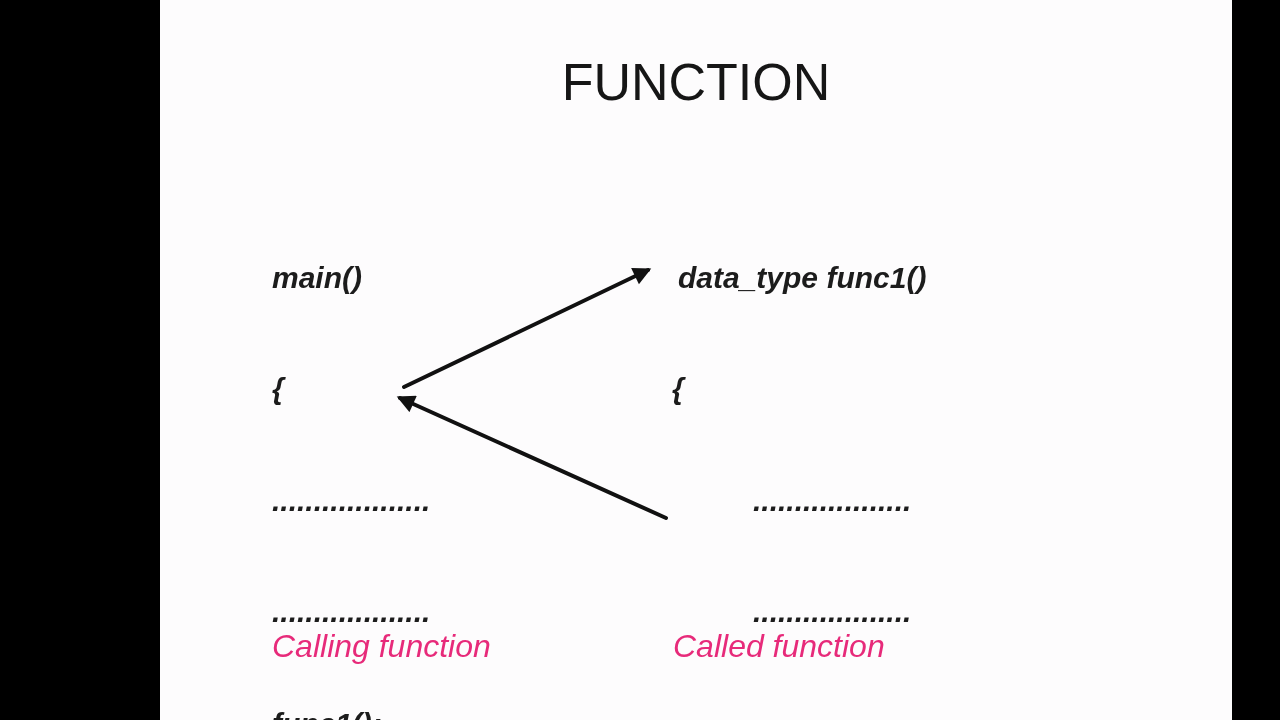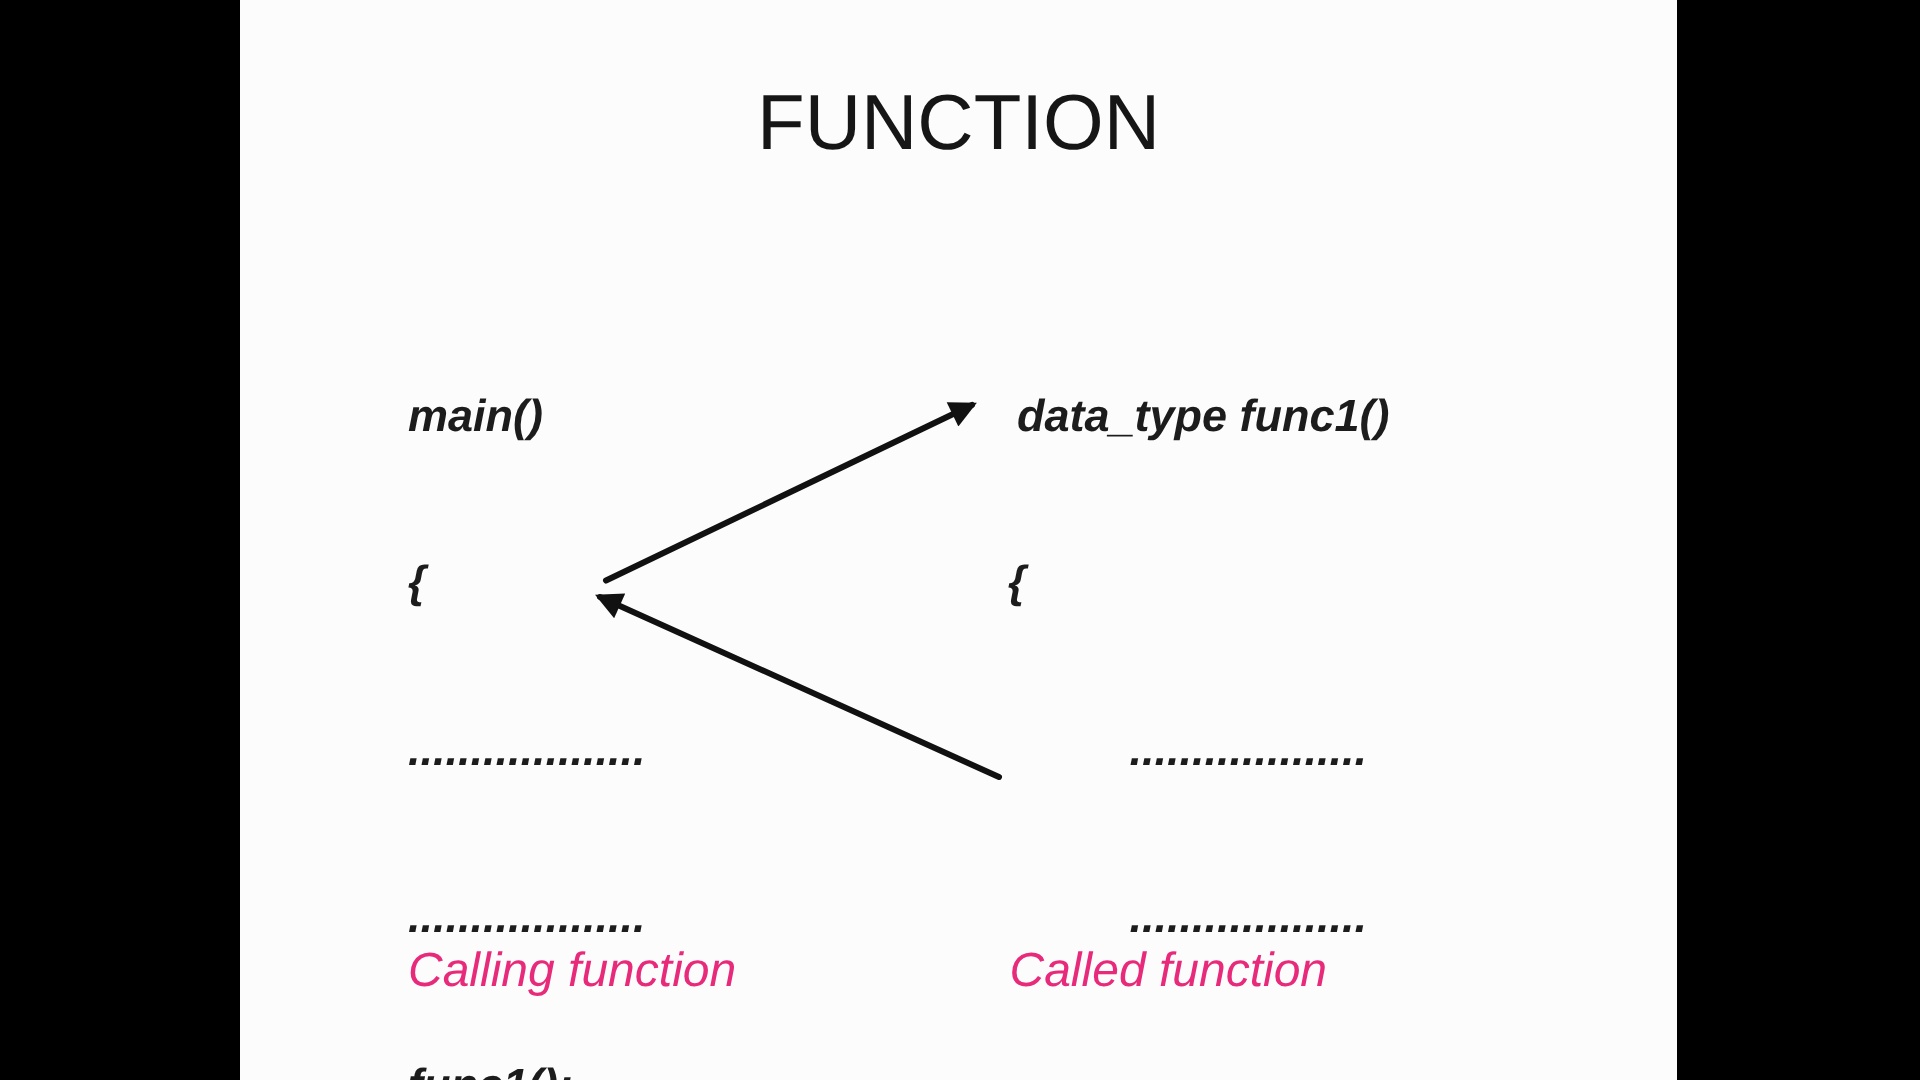--- a/index.html
+++ b/index.html
@@ -9,21 +9,21 @@
     position: relative;
     overflow: hidden;
     font-family: "Liberation Sans", sans-serif;
   }
   .pillar { position: absolute; top: 0; height: 720px; background: #000; }
   .pillar-left  { left: 0; width: 160px; }
   .pillar-right { left: 1118px; width: 162px; }
 
   .slide {
     position: absolute; left: 160px; top: 0;
-    width: 958px; height: 720px;
+    width: 1072px; height: 720px;
     background: #fdfcfd;
   }
 
   .title {
     position: absolute; left: 0; right: 0; top: 52px;
     text-align: center;
     font-size: 52px;
     letter-spacing: 0px;
     color: #161616;
   }

